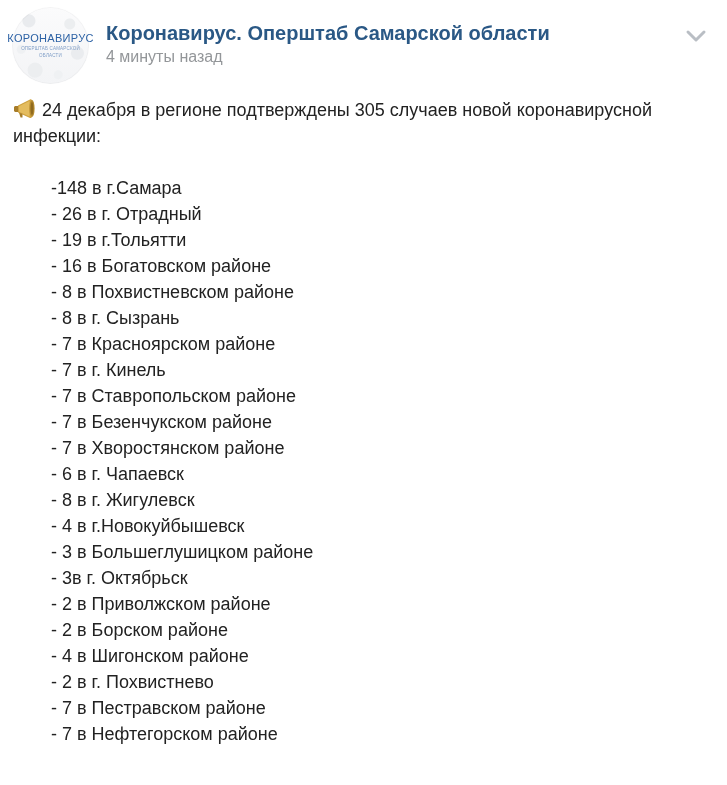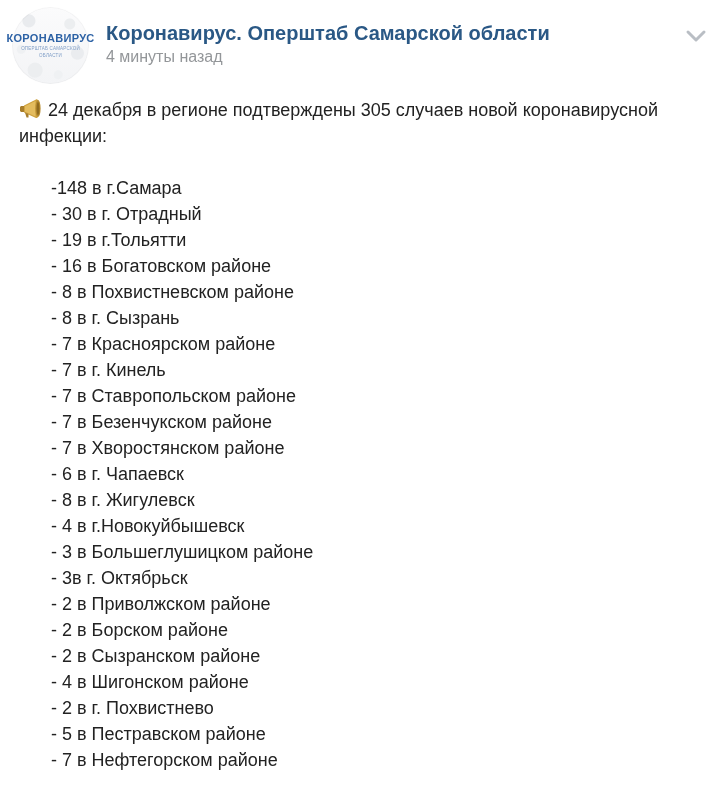--- a/index.html
+++ b/index.html
@@ -37,21 +37,21 @@
       radial-gradient(circle at 22% 18%, #e9ebee 0 6px, rgba(233,235,238,0) 7px),
       radial-gradient(circle at 75% 22%, #eceef0 0 5px, rgba(236,238,240,0) 6px),
       radial-gradient(circle at 85% 60%, #eaecef 0 6px, rgba(234,236,239,0) 7px),
       radial-gradient(circle at 30% 82%, #eceef0 0 7px, rgba(236,238,240,0) 8px),
       radial-gradient(circle at 60% 88%, #eff1f3 0 4px, rgba(239,241,243,0) 5px),
       radial-gradient(circle at 12% 55%, #eff1f3 0 4px, rgba(239,241,243,0) 5px),
       linear-gradient(180deg, #fbfbfc 0%, #f3f4f6 100%);
   }
   .avatar-line1 {
     font-size: 11px;
-    font-weight: bold;
+    font-weight: normal;
     color: #2d62a5;
     letter-spacing: 0.3px;
     line-height: 12px;
   }
   .avatar-line2 {
     font-size: 4.5px;
     color: #7d9cc6;
     letter-spacing: 0.2px;
     line-height: 7px;
     margin-top: 1px;
@@ -88,21 +88,21 @@
     line-height: 0;
   }
   
   .post-body {
     padding: 13px 14px 26px 12px;
     font-size: 18px;
     line-height: 26px;
     color: #222222;
   }
   .intro {
-    margin: 0 0 26px 7px;
+    margin: 0 0 26px 1px;
     max-width: 672px;
   }
   .emoji {
     display: inline-block;
     width: 23px;
     height: 21px;
     margin-right: 6px;
     vertical-align: -3px;
     line-height: 0;
   }
@@ -149,39 +149,38 @@
           <path d="M6 8.2 L16.5 3 L16.5 18.5 L6 13.8 Z" fill="#e4bc5e"></path>
           <ellipse cx="19" cy="10.5" rx="2.6" ry="8.4" fill="#b68b2f"></ellipse>
           <ellipse cx="19" cy="10.5" rx="1.4" ry="6.4" fill="#8f6a1f"></ellipse>
           <path d="M6 14.5 L9.5 16 L9.5 19.5 L7.5 19.5 Z" fill="#a77d2a"></path>
         </svg>
       </span><span>24 декабря в регионе подтверждены 305 случаев новой коронавирусной инфекции:</span>
     </p>
 
     <div>
         <div class="case-line">-148 в г.Самара</div>
-        <div class="case-line">- 30 в г. Отрадный</div>
+        <div class="case-line">- 26 в г. Отрадный</div>
         <div class="case-line">- 19 в г.Тольятти</div>
         <div class="case-line">- 16 в Богатовском районе</div>
         <div class="case-line">- 8 в Похвистневском районе</div>
         <div class="case-line">- 8 в г. Сызрань</div>
         <div class="case-line">- 7 в Красноярском районе</div>
         <div class="case-line">- 7 в г. Кинель</div>
         <div class="case-line">- 7 в Ставропольском районе</div>
         <div class="case-line">- 7 в Безенчукском районе</div>
         <div class="case-line">- 7 в Хворостянском районе</div>
         <div class="case-line">- 6 в г. Чапаевск</div>
         <div class="case-line">- 8 в г. Жигулевск</div>
         <div class="case-line">- 4 в г.Новокуйбышевск</div>
         <div class="case-line">- 3 в Большеглушицком районе</div>
         <div class="case-line">- 3в г. Октябрьск</div>
         <div class="case-line">- 2 в Приволжском районе</div>
         <div class="case-line">- 2 в Борском районе</div>
-        <div class="case-line">- 2 в Сызранском районе</div>
         <div class="case-line">- 4 в Шигонском районе</div>
         <div class="case-line">- 2 в г. Похвистнево</div>
-        <div class="case-line">- 5 в Пестравском районе</div>
+        <div class="case-line">- 7 в Пестравском районе</div>
         <div class="case-line">- 7 в Нефтегорском районе</div>
       </div>
 
   </div>
 
 </div>
 
 </body></html>

